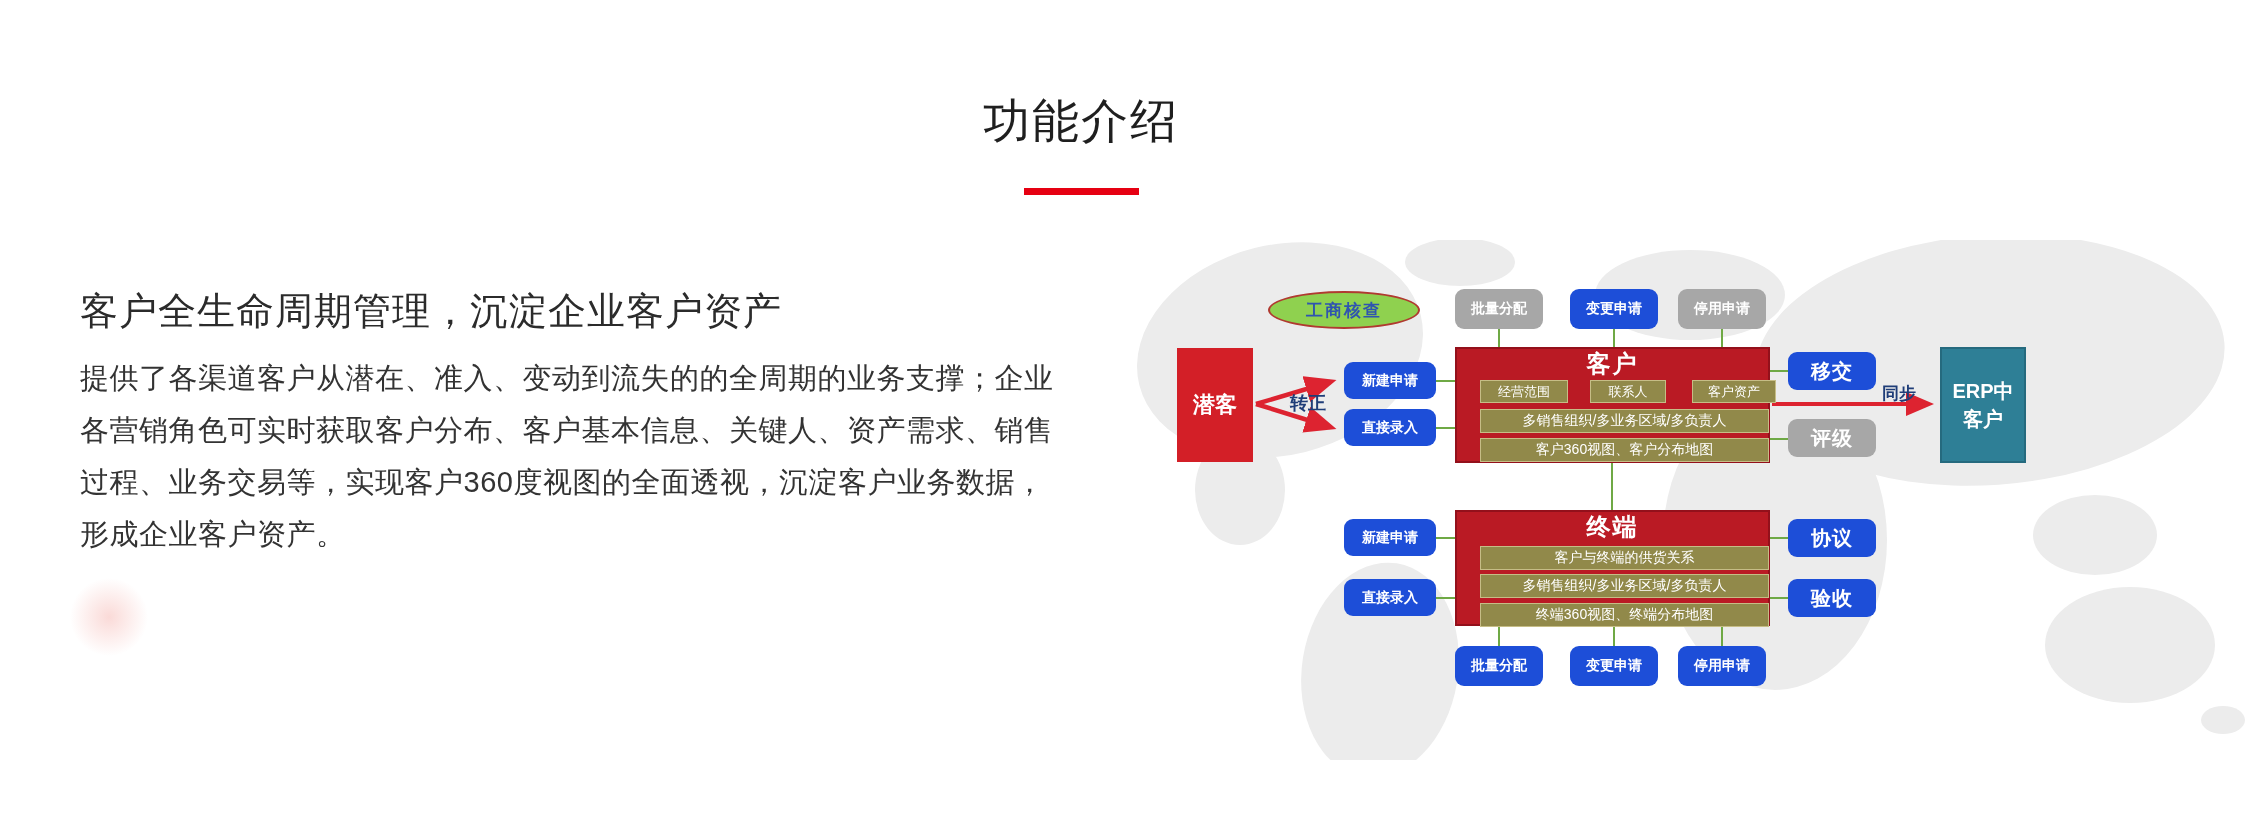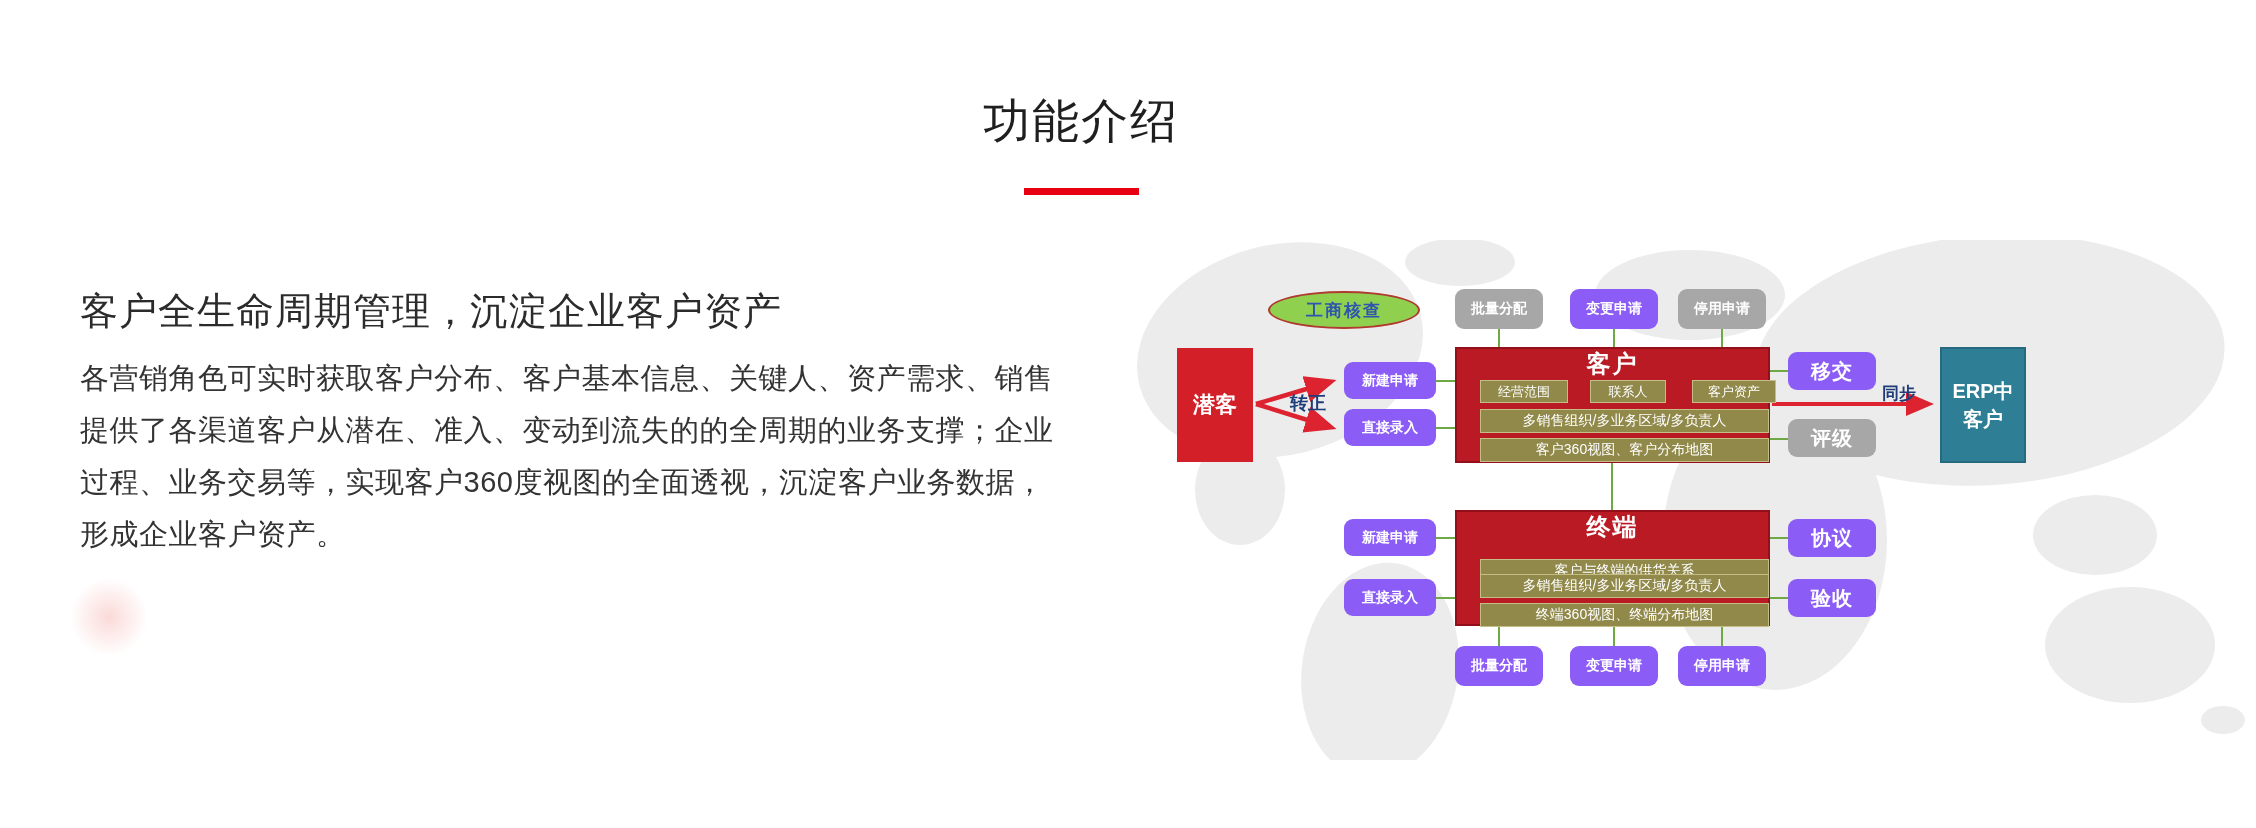--- a/index.html
+++ b/index.html
@@ -19,21 +19,21 @@
   .smudge { position:absolute; left:70px; top:578px; width:78px; height:78px;
     background:radial-gradient(closest-side, rgba(233,86,75,0.22), rgba(233,86,75,0.0)); }
 
   
   .diagram { position:absolute; left:0; top:0; width:2256px; height:828px; }
   .map-svg { position:absolute; left:1130px; top:240px; }
 
   .node { position:absolute; display:flex; align-items:center; justify-content:center;
     color:#fff; font-weight:bold; text-align:center; }
   .chip { border-radius:9px; font-size:14px; }
-  .chip.orange { background:#8b5cf6; }
+  .chip.orange { background:#1d4ed8; }
   .chip.gray   { background:#a7a7a7; }
   .chip.big    { font-size:20px; letter-spacing:1px; }
 
   .prospect-box { left:1177px; top:348px; width:76px; height:114px; background:#d31f27; font-size:22px; }
   .erp-box { left:1940px; top:347px; width:86px; height:116px; background:#2e7f96;
     border:2px solid #256a7e; font-size:20px; line-height:28px; }
 
   .bigbox { position:absolute; width:315px; height:116px; background:#ba1a24; border:2px solid #93101b; }
   .bigbox .bigbox-title { text-align:center; color:#fff; font-weight:bold; font-size:24px; line-height:30px; letter-spacing:2px; }
   .bar { position:absolute; background:#91894a; border:1px solid #c6bd86; color:#fff;
@@ -53,22 +53,22 @@
 </head>
 <body>
 
 <div class="page">
 
   <h2 class="section-title">功能介绍</h2>
   <div class="title-underline"></div>
 
   <h3 class="intro-heading">客户全生命周期管理，沉淀企业客户资产</h3>
   <div class="intro-para">
+    <div class="pline">提供了各渠道客户从潜在、准入、变动到流失的的全周期的业务支撑；企业</div>
     <div class="pline">各营销角色可实时获取客户分布、客户基本信息、关键人、资产需求、销售</div>
-    <div class="pline">提供了各渠道客户从潜在、准入、变动到流失的的全周期的业务支撑；企业</div>
     <div class="pline">过程、业务交易等，实现客户360度视图的全面透视，沉淀客户业务数据，</div>
     <div class="pline">形成企业客户资产。</div>
   </div>
   <div class="smudge"></div>
 
   <div class="diagram">
 
     <svg class="map-svg" width="1126" height="520" viewBox="0 0 1126 520">
       <g fill="#ececec">
         <ellipse cx="150" cy="110" rx="145" ry="105" transform="rotate(-14 150 110)"></ellipse>
@@ -139,21 +139,21 @@
     <div class="flow-label" style="left:1882px; top:382px; font-size:17px;">同步</div>
     <div class="node erp-box">
       <span>
         <span>ERP中</span><br>
         <span>客户</span>
       </span>
     </div>
 
     <div class="bigbox" style="left:1455px; top:510px;">
       <div class="bigbox-title">终端</div>
-      <div class="bar wide" style="top:47px;">客户与终端的供货关系</div>
+      <div class="bar wide" style="top:34px;">客户与终端的供货关系</div>
       <div class="bar wide" style="top:62px;">多销售组织/多业务区域/多负责人</div>
       <div class="bar wide" style="top:91px;">终端360视图、终端分布地图</div>
     </div>
 
     <div class="node chip orange" style="left:1344px; top:519px; width:92px; height:37px;">新建申请</div>
     <div class="node chip orange" style="left:1344px; top:579px; width:92px; height:37px;">直接录入</div>
     <div class="node chip big orange" style="left:1788px; top:519px; width:88px; height:38px;">协议</div>
     <div class="node chip big orange" style="left:1788px; top:579px; width:88px; height:38px;">验收</div>
 
     <div class="node chip orange" style="left:1455px; top:646px; width:88px; height:40px;">批量分配</div>

